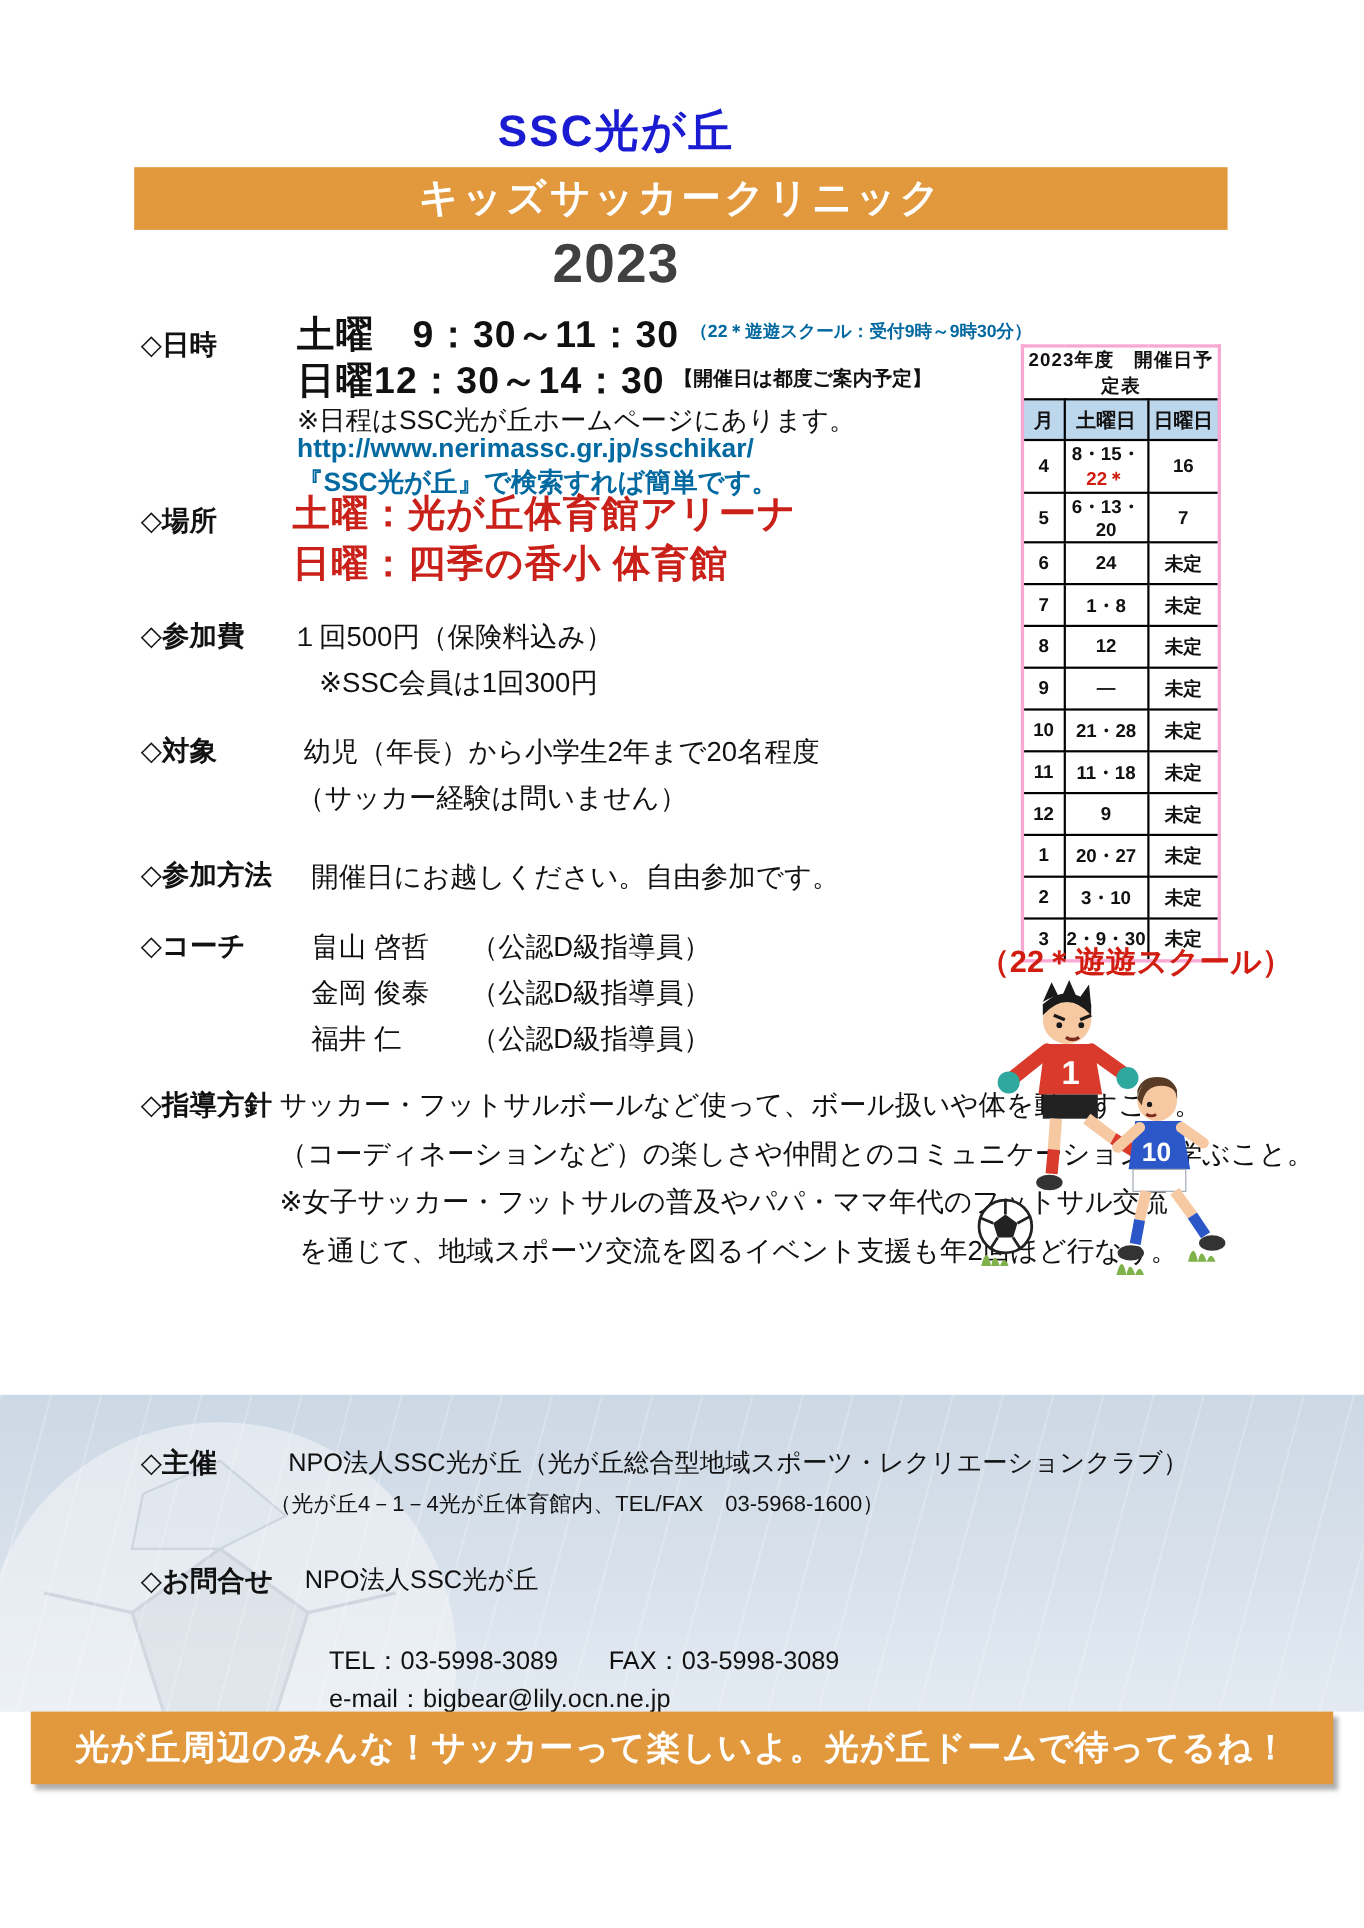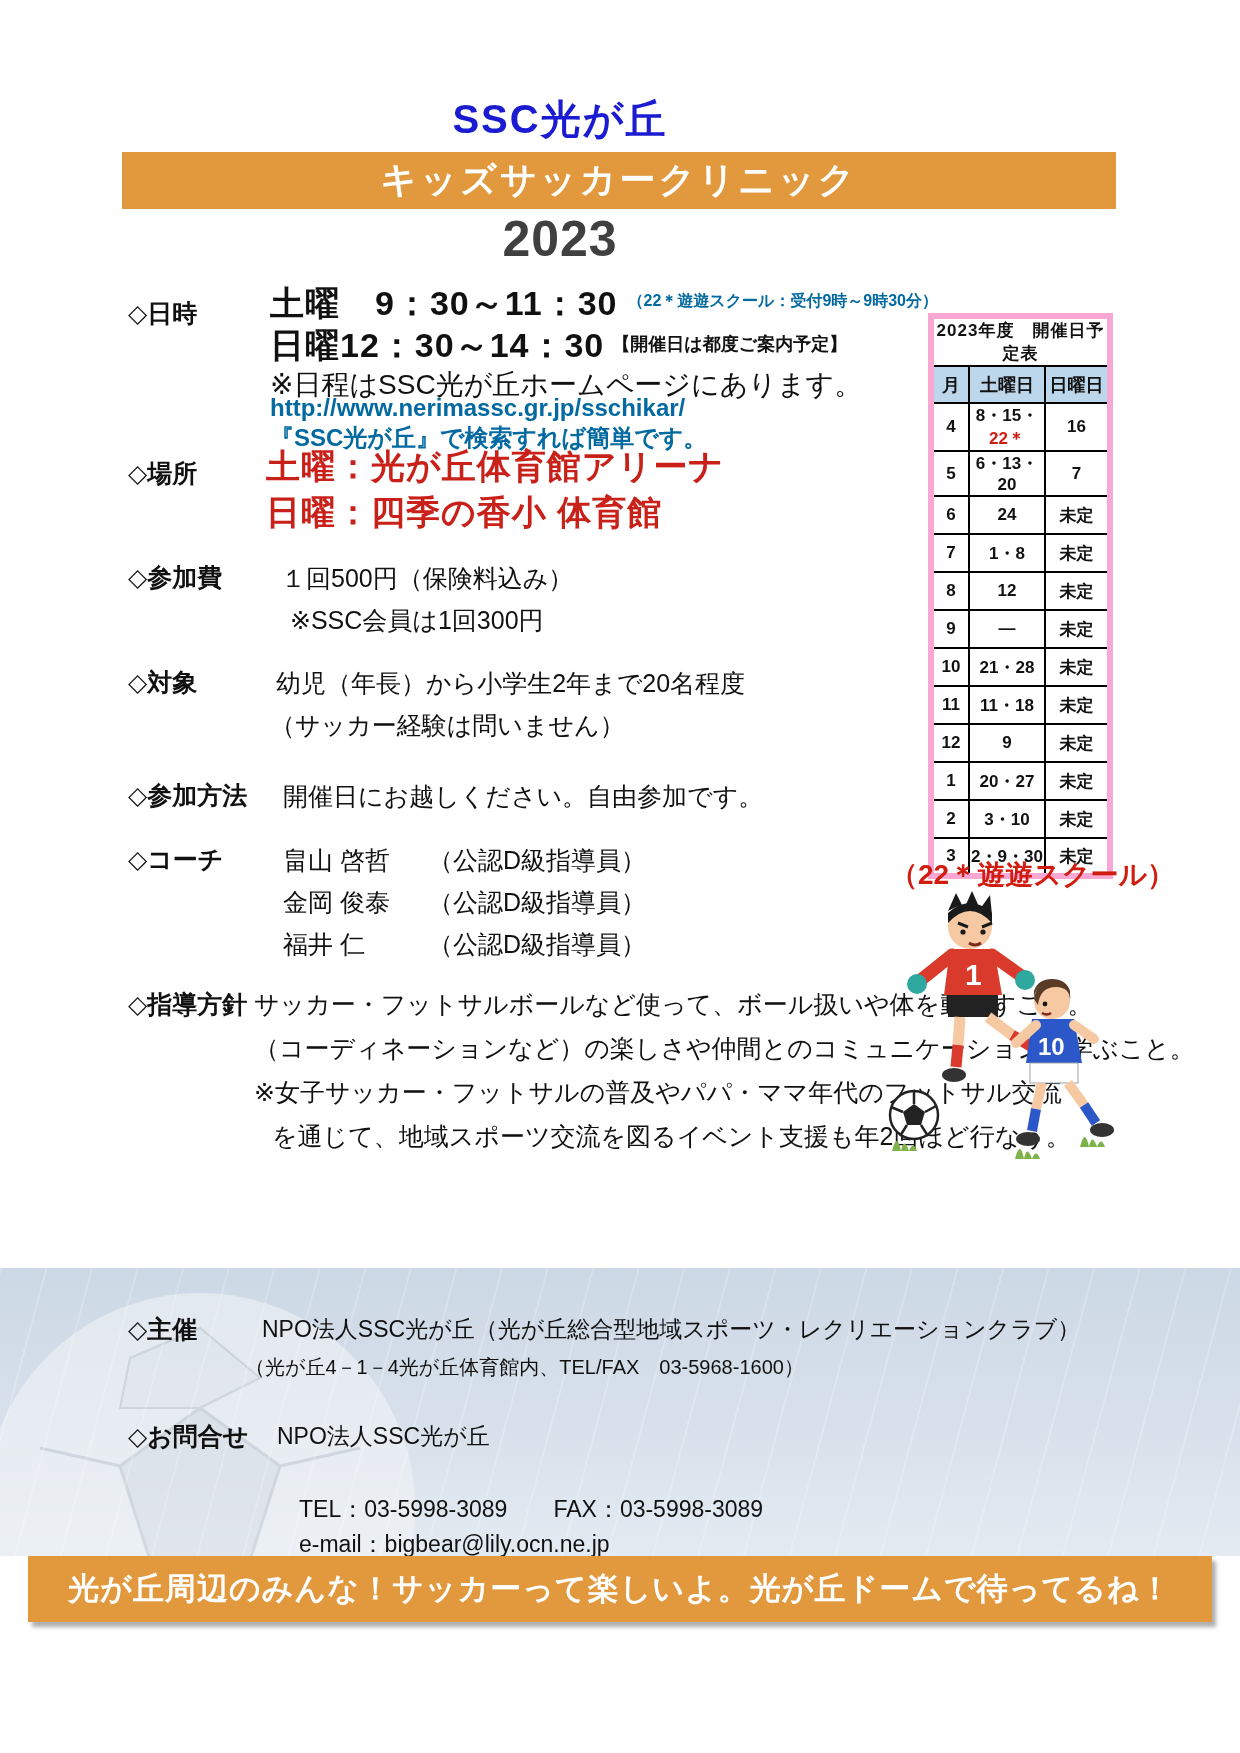--- a/index.html
+++ b/index.html
@@ -11,28 +11,28 @@
   .main-title{left:0;top:92px;width:1120px;font-size:40px;font-weight:bold;color:#1b1bd1;text-align:center;letter-spacing:2px}
   .banner-top{left:122px;top:152px;width:994px;height:57px;background:#e2983c;color:#fff;
     display:flex;align-items:center;justify-content:center;font-size:36px;font-weight:bold;letter-spacing:3px}
   .year{left:0;top:210px;width:1120px;font-size:50px;font-weight:bold;color:#404040;text-align:center;letter-spacing:1px}
   .label{font-size:25px;font-weight:bold;white-space:nowrap}
   .big-time{font-size:34px;font-weight:bold;white-space:nowrap;letter-spacing:1px}
   .time-note-red{font-size:16px;font-weight:bold;color:#0369a1;margin-left:10px;padding-bottom:5px;white-space:nowrap}
   .time-note-blk{font-size:18px;font-weight:bold;margin-left:8px;padding-bottom:5px;white-space:nowrap}
   .row-flex{display:flex;align-items:center}
   .body-txt{font-size:25px;white-space:nowrap}
-  .sm-txt{font-size:28px;white-space:nowrap}
+  .sm-txt{font-size:24px;white-space:nowrap}
   .url-txt{font-size:24px;font-weight:bold;color:#0369a1;white-space:nowrap}
   .place-txt{font-size:34px;font-weight:bold;color:#c9211a;white-space:nowrap;letter-spacing:1px}
   .coach-row{height:42px;font-size:25px;white-space:nowrap}
   .coach-name{display:inline-block;min-width:145px}
   .policy-line{height:44px;font-size:25px;white-space:nowrap}
   .policy-line.indent{padding-left:18px}
-  table.sched{border-collapse:collapse;background:#fff;border:6px solid #f9a8d4}
+  table.sched{border-collapse:collapse;background:#fff;border:3px solid #f9a8d4}
   table.sched th,table.sched td{border:2px solid #000;text-align:center;vertical-align:middle;font-weight:bold;padding:0}
   table.sched .title-row th{font-size:17px;height:42px;background:#fff;letter-spacing:1px}
   table.sched .head-row th{background:#bcd6eb;font-size:18px;height:37px}
   table.sched td{height:38px;font-size:17px}
   .red-cell{color:#d11c10}
   .table-note{font-size:28px;font-weight:bold;color:#d11c10;white-space:nowrap}
   .panel{left:0;top:1268px;width:1240px;height:288px;overflow:hidden;
     background:linear-gradient(180deg,#ccd8e5 0%,#d8e1eb 55%,#e3eaf2 100%)}
   .panel .streaks{position:absolute;inset:0;
     background:repeating-linear-gradient(105deg,rgba(255,255,255,.20) 0 2px,transparent 2px 44px)}
@@ -62,21 +62,21 @@
   </div>
   <div class="abs sm-txt" style="left:270px;top:366px">※日程はSSC光が丘ホームページにあります。</div>
   <div class="abs url-txt" style="left:270px;top:394px">http://www.nerimassc.gr.jp/sschikar/</div>
   <div class="abs url-txt" style="left:270px;top:422px">『SSC光が丘』で検索すれば簡単です。</div>
 
   <div class="abs label" style="left:128px;top:457px">◇場所</div>
   <div class="abs place-txt" style="left:266px;top:444px">土曜：光が丘体育館アリーナ</div>
   <div class="abs place-txt" style="left:266px;top:490px">日曜：四季の香小 体育館</div>
 
   <div class="abs label" style="left:128px;top:561px">◇参加費</div>
-  <div class="abs body-txt" style="left:281px;top:562px">１回500円（保険料込み）</div>
+  <div class="abs body-txt" style="left:265px;top:562px">１回500円（保険料込み）</div>
   <div class="abs body-txt" style="left:290px;top:604px">※SSC会員は1回300円</div>
 
   <div class="abs label" style="left:128px;top:666px">◇対象</div>
   <div class="abs body-txt" style="left:276px;top:667px">幼児（年長）から小学生2年まで20名程度</div>
   <div class="abs body-txt" style="left:270px;top:709px">（サッカー経験は問いません）</div>
 
   <div class="abs label" style="left:128px;top:779px">◇参加方法</div>
   <div class="abs body-txt" style="left:283px;top:780px">開催日にお越しください。自由参加です。</div>
 
   <div class="abs label" style="left:128px;top:843px">◇コーチ</div>

